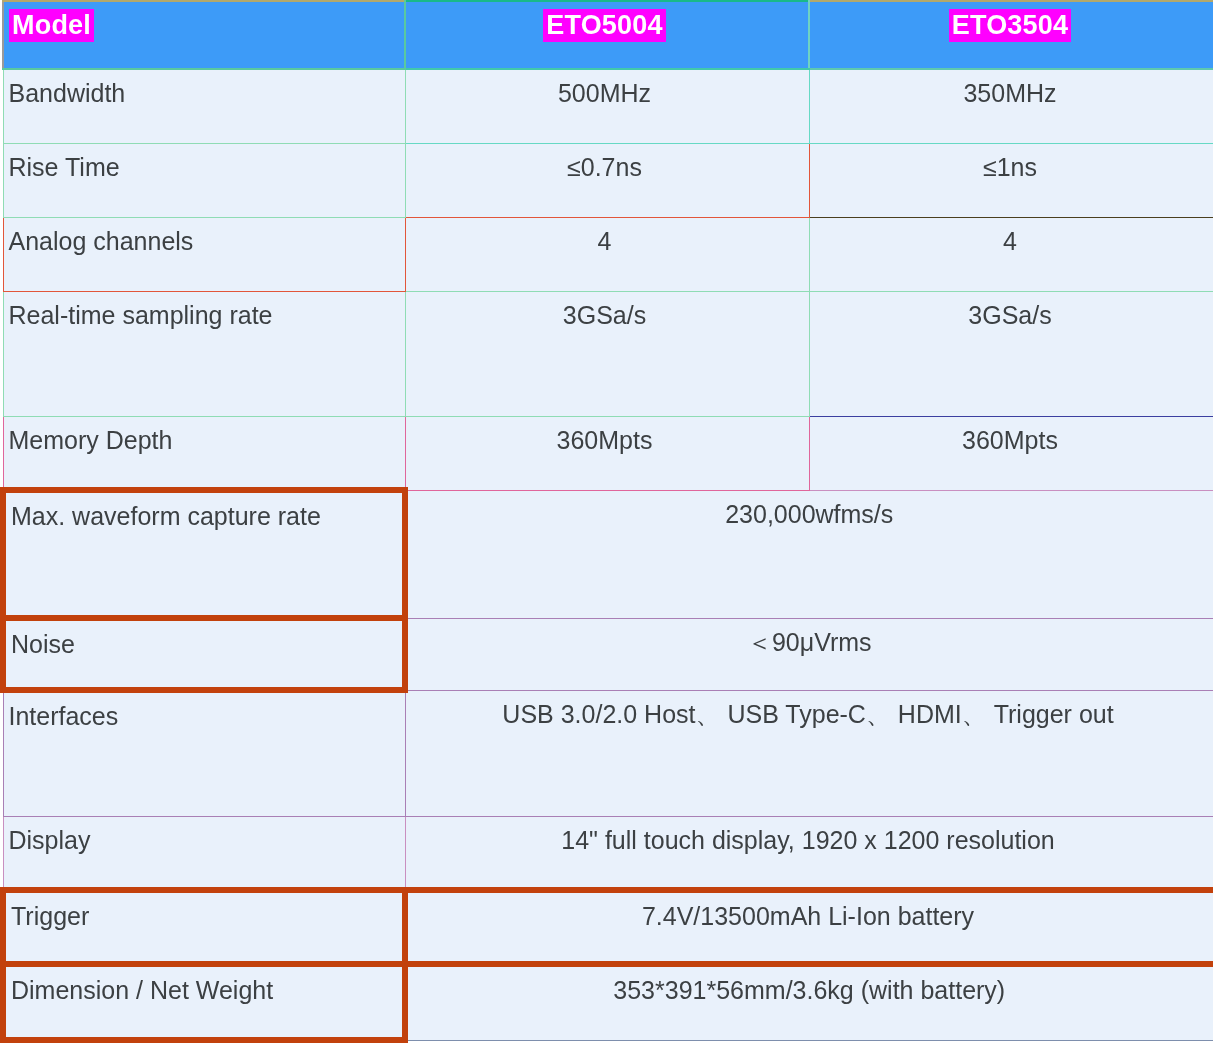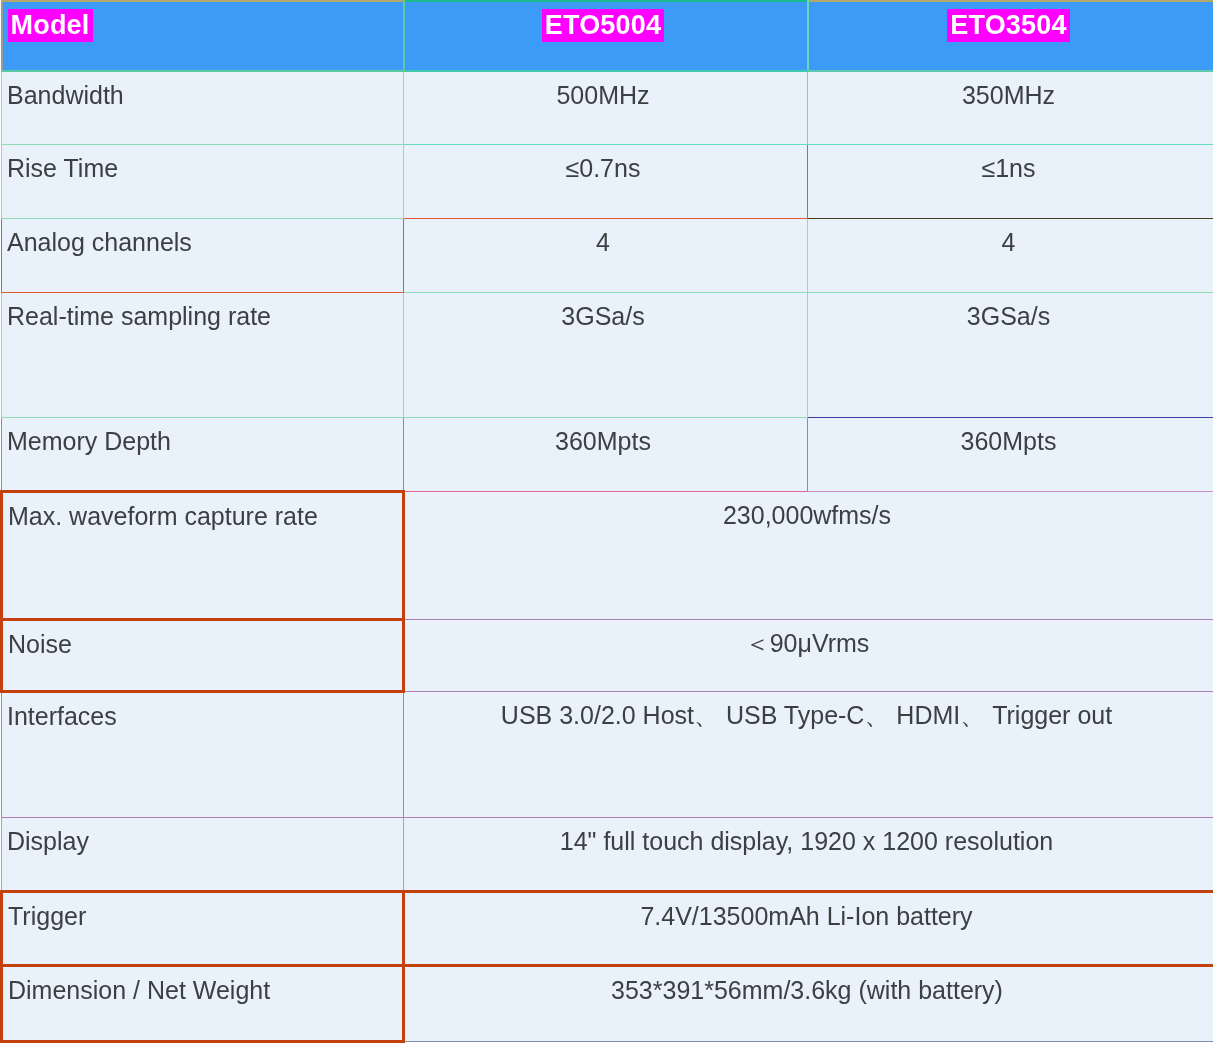--- a/index.html
+++ b/index.html
@@ -60,21 +60,21 @@
   
   td.b-green   { border: 1px solid #8fdcb4; }
   td.b-teal    { border: 1px solid #66d9c4; }
   td.b-red     { border: 1px solid #e2563a; }
   td.b-dark    { border: 1px solid #4a3f1e; }
   td.b-navy    { border: 1px solid #3b3fa0; }
   td.b-pink    { border: 1px solid #e0669b; }
   td.b-purple  { border: 1px solid #a97fb5; }
   td.b-mauve   { border: 1px solid #c98fc0; }
   td.b-slate   { border: 1px solid #7e8fad; }
-  td.b-hotpink { border: 3px solid #c2410c; }
+  td.b-hotpink { border: 6px solid #c2410c; }
 
   
   .r-bw-c1 { border-color: #8fdcb4 #8fdcb4 #8fdcb4 #8fdcb4; }
   .r-bw-c2 { border-color: #59c9a0 #66d9c4 #e2683f #66d9c4; }
   .r-bw-c3 { border-color: #6fd3c2 #66d9c4 #5ec9ae #66d9c4; }
 
   .r-rt-c1 { border-color: #8fdcb4 #8fdcb4 #e2563a #8fdcb4; }
   .r-rt-c2 { border-color: #e2683f #4a3f1e #9fe0c0 #e2683f; }
   .r-rt-c3 { border-color: #4a3f1e #4a3f1e #8fdcb4 #4a3f1e; }
 

